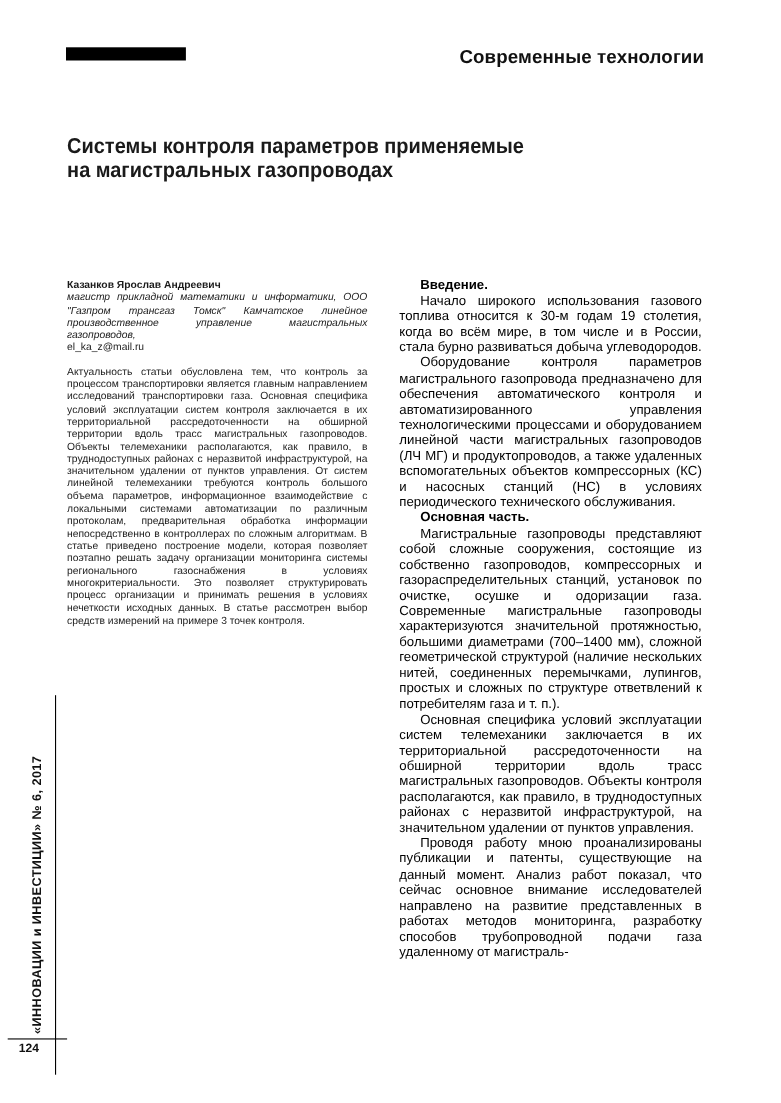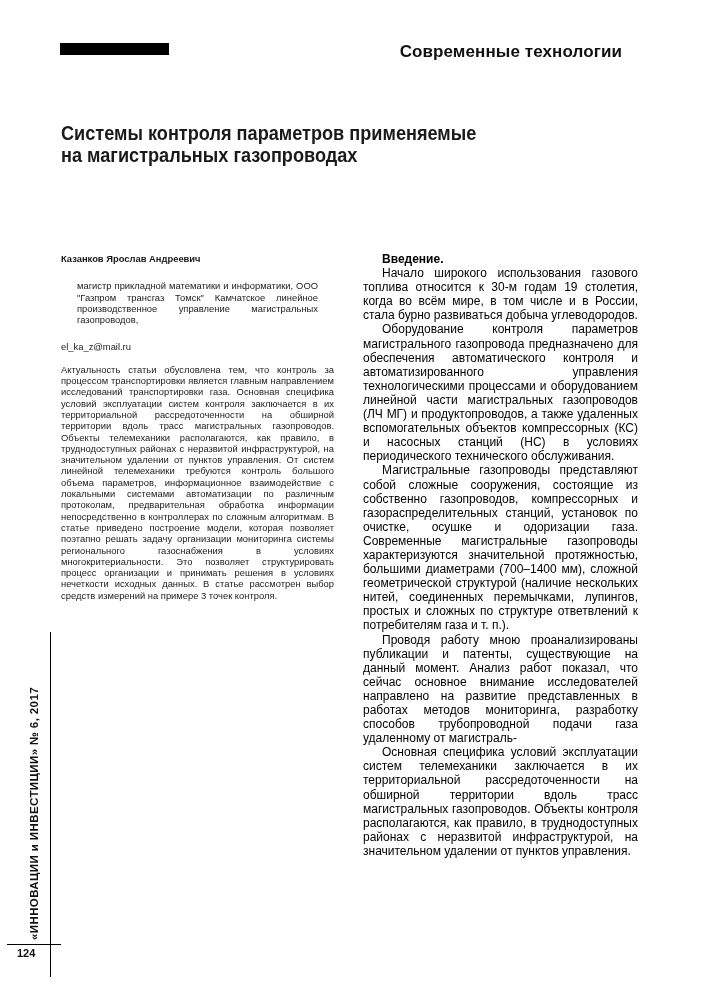--- a/index.html
+++ b/index.html
@@ -4,36 +4,36 @@
 <style>
   html, body { margin: 0; padding: 0; background: #ffffff; }
   body {
     width: 710px; height: 1003px; position: relative; overflow: hidden;
     font-family: "Liberation Sans", sans-serif; color: #111;
   }
   .top-bar {
     position: absolute; left: 60px; top: 43px; width: 109px; height: 12px; background: #000;
   }
   .section-title {
-    position: absolute; right: 88px; top: 42px;
+    position: absolute; right: 70px; top: 42px;
     font-family: "Liberation Sans", sans-serif; font-weight: bold; font-size: 17px; color: #111;
     letter-spacing: 0.1px;
   }
   .article-title {
     position: absolute; left: 61px; top: 122px; width: 520px;
     font-family: "Liberation Sans", sans-serif; font-weight: bold; font-size: 19.5px; line-height: 22px; color: #1a1a1a;
     transform: scaleX(0.93); transform-origin: left top;
   }
   .article-title div { white-space: nowrap; }
   .left-col {
     position: absolute; left: 61px; top: 253px; width: 273px;
     font-size: 9.4px; line-height: 11.3px; text-align: justify; color: #1a1a1a;
   }
   .author-name { font-weight: bold; }
-  .author-info { margin: 16px; }
+  .author-info { margin: 0; font-style: italic; }
   .abstract { margin-top: 11px; }
   .abstract p { margin: 0; }
   .right-col {
     position: absolute; left: 363px; top: 252px; width: 275px;
     font-size: 12px; line-height: 14.1px; text-align: justify; color: #000000;
   }
   .right-col p { margin: 0; text-indent: 19px; }
   .right-col .heading { font-weight: bold; text-indent: 19px; }
   .vline {
     position: absolute; left: 50px; top: 632px; width: 1px; height: 345px; background: #000;
@@ -68,21 +68,22 @@
   <div>el_ka_z@mail.ru</div>
   <div class="abstract">
     <p>Актуальность статьи обусловлена тем, что контроль за процессом транспортировки является главным направлением исследований транспортировки газа. Основная специфика условий эксплуатации систем контроля заключается в их территориальной рассредоточенности на обширной территории вдоль трасс магистральных газопроводов. Объекты телемеханики располагаются, как правило, в труднодоступных районах с неразвитой инфраструктурой, на значительном удалении от пунктов управления. От систем линейной телемеханики требуются контроль большого объема параметров, информационное взаимодействие с локальными системами автоматизации по различным протоколам, предварительная обработка информации непосредственно в контроллерах по сложным алгоритмам. В статье приведено построение модели, которая позволяет поэтапно решать задачу организации мониторинга системы регионального газоснабжения в условиях многокритериальности. Это позволяет структурировать процесс организации и принимать решения в условиях нечеткости исходных данных. В статье рассмотрен выбор средств измерений на примере 3 точек контроля.</p>
   </div>
 </div>
 
 <div class="right-col">
   <p class="heading">Введение.</p>
   <p>Начало широкого использования газового топлива относится к 30-м годам 19 столетия, когда во всём мире, в том числе и в России, стала бурно развиваться добыча углеводородов.</p>
   <p>Оборудование контроля параметров магистрального газопровода предназначено для обеспечения автоматического контроля и автоматизированного управления технологическими процессами и оборудованием линейной части магистральных газопроводов (ЛЧ МГ) и продуктопроводов, а также удаленных вспомогательных объектов компрессорных (КС) и насосных станций (НС) в условиях периодического технического обслуживания.</p>
+  <p class="heading">Основная часть.</p>
   <p>Магистральные газопроводы представляют собой сложные сооружения, состоящие из собственно газопроводов, компрессорных и газораспределительных станций, установок по очистке, осушке и одоризации газа. Современные магистральные газопроводы характеризуются значительной протяжностью, большими диаметрами (700–1400 мм), сложной геометрической структурой (наличие нескольких нитей, соединенных перемычками, лупингов, простых и сложных по структуре ответвлений к потребителям газа и т. п.).</p>
+  <p>Основная специфика условий эксплуатации систем телемеханики заключается в их территориальной рассредоточенности на обширной территории вдоль трасс магистральных газопроводов. Объекты контроля располагаются, как правило, в труднодоступных районах с неразвитой инфраструктурой, на значительном удалении от пунктов управления.</p>
   <p>Проводя работу мною проанализированы публикации и патенты, существующие на данный момент. Анализ работ показал, что сейчас основное внимание исследователей направлено на развитие представленных в работах методов мониторинга, разработку способов трубопроводной подачи газа удаленному от магистраль-</p>
-  <p>Основная специфика условий эксплуатации систем телемеханики заключается в их территориальной рассредоточенности на обширной территории вдоль трасс магистральных газопроводов. Объекты контроля располагаются, как правило, в труднодоступных районах с неразвитой инфраструктурой, на значительном удалении от пунктов управления.</p>
 </div>
 
 <div class="vline"></div>
 <div class="hline"></div>
 <div class="vertical-journal">«ИННОВАЦИИ и ИНВЕСТИЦИИ» № 6, 2017</div>
 <div class="page-number">124</div>
 
 </body></html>

